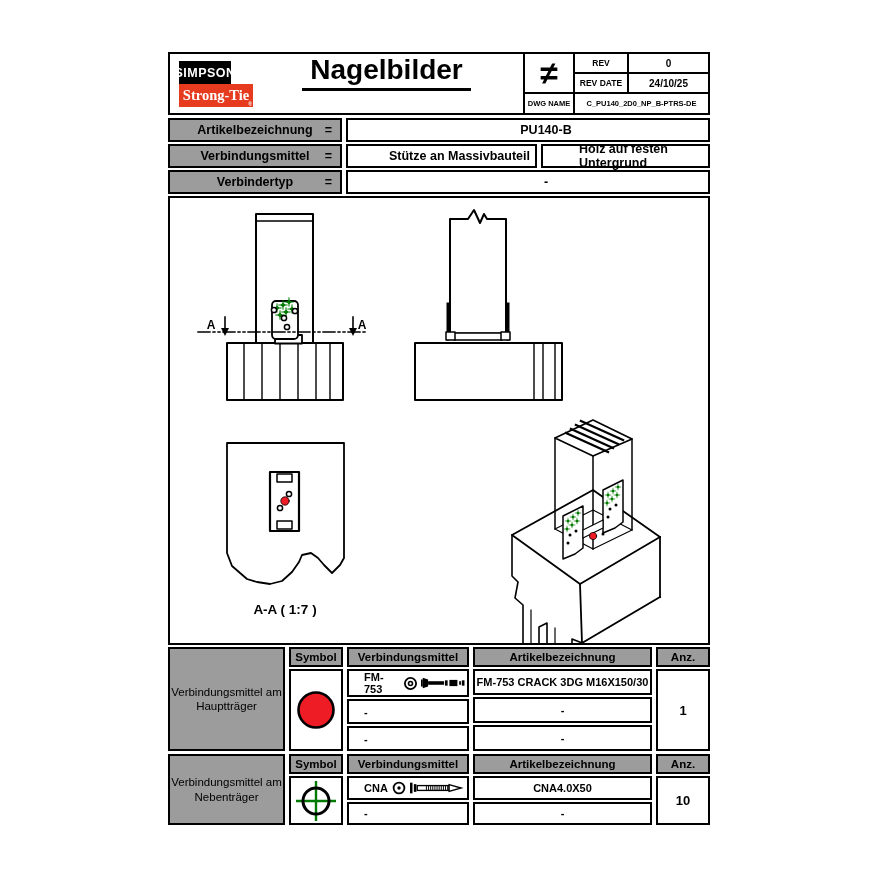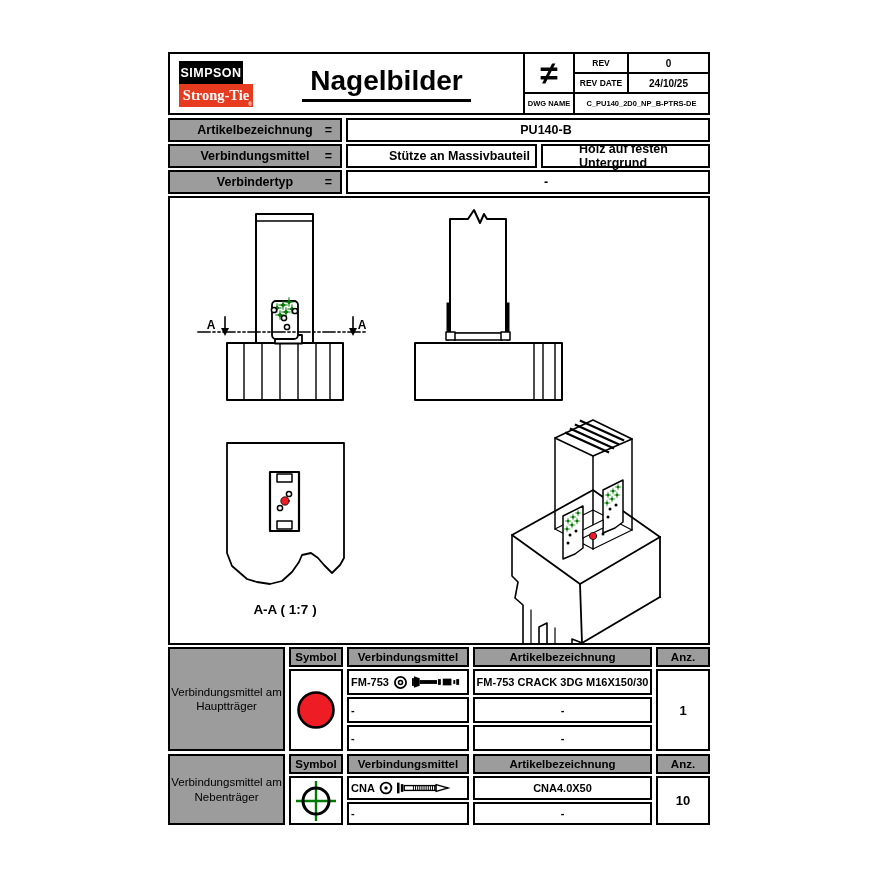--- a/index.html
+++ b/index.html
@@ -4,28 +4,28 @@
 <style>
   * { box-sizing: border-box; margin: 0; padding: 0; }
   html,body { background:#fff; }
   .canvas { position:relative; width:880px; height:880px; background:#fff;
             font-family:"Liberation Sans", sans-serif; color:#000; overflow:hidden; }
   .sheet { position:absolute; left:168px; top:52px; width:542px; height:774px; }
 
   
   .hdr { position:relative; height:63px; border:2px solid #000; background:#fff; }
   .logo { position:absolute; left:9px; top:7px; width:74px; }
-  .logo-black { width:64px; height:23px; background:#000; color:#fff; display:flex;
+  .logo-black { width:52px; height:23px; background:#000; color:#fff; display:flex;
                 align-items:center; justify-content:center; font-size:12.5px; font-weight:bold; letter-spacing:0.5px; }
   .logo-red { position:relative; width:74px; height:23px; background:#e63b1f; color:#ffffff; display:flex;
               align-items:center; justify-content:center; font-family:"Liberation Serif", serif;
               font-size:14.5px; font-weight:bold; }
   .logo-reg { position:absolute; right:1px; bottom:0; font-size:5px; font-family:"Liberation Sans",sans-serif; }
   .title-wrap { position:absolute; left:90px; right:195px; top:0; bottom:0;
-                display:flex; align-items:center; justify-content:center; }
+                display:flex; align-items:flex-start; justify-content:center; }
   .title { font-size:28px; font-weight:bold; border-bottom:3px solid #000; padding:0 8px 2px 8px; }
   .revgrid { position:absolute; right:0; top:0; bottom:0; width:185px; display:grid;
              grid-template-columns:50px 54px 1fr; grid-template-rows:20px 20px 1fr; background:#fff; }
   .rg { display:flex; align-items:center; justify-content:center; font-weight:bold; border-left:2px solid #000; }
   .rg-bb { border-bottom:2px solid #000; }
   .neq { grid-row:1/3; grid-column:1; font-size:32px; font-weight:bold; line-height:1; }
   .rg-label { font-size:8.5px; }
   .rg-val { font-size:10px; }
   .rg-dwglabel { font-size:7.5px; }
   .rg-dwgval { font-size:7.5px; grid-column:2/4; }
@@ -54,21 +54,21 @@
   .bt-main { flex:1; display:flex; flex-direction:column; gap:2px; }
   .bt-hrow { display:flex; gap:4px; height:20px; }
   .bt-h { background:#9c9c9c; border:2px solid #000; display:flex; align-items:center; justify-content:center;
           font-size:11.5px; font-weight:bold; }
   .w-sym { flex:0 0 54px; } .w-vm { flex:0 0 122px; } .w-art { flex:1; } .w-anz { flex:0 0 54px; }
   .bt-body { display:flex; gap:4px; flex:1; }
   .bt-sym { flex:0 0 54px; border:2px solid #000; display:flex; align-items:center; justify-content:center; background:#fff; }
   .bt-col { display:flex; flex-direction:column; gap:2px; }
   .bt-cell { border:2px solid #000; flex:1; display:flex; align-items:center; background:#fff;
              font-size:11px; font-weight:bold; }
-  .bt-cell.vm { padding-left:2px; gap:4px; }
+  .bt-cell.vm { padding-left:15px; gap:4px; }
   .bt-cell.ctr { justify-content:center; }
   .bt-anz { flex:0 0 54px; border:2px solid #000; display:flex; align-items:center; justify-content:center;
             font-size:13px; font-weight:bold; background:#fff; }
 </style>
 </head>
 <body>
 
 <div class="canvas">
   <div class="sheet">
 

